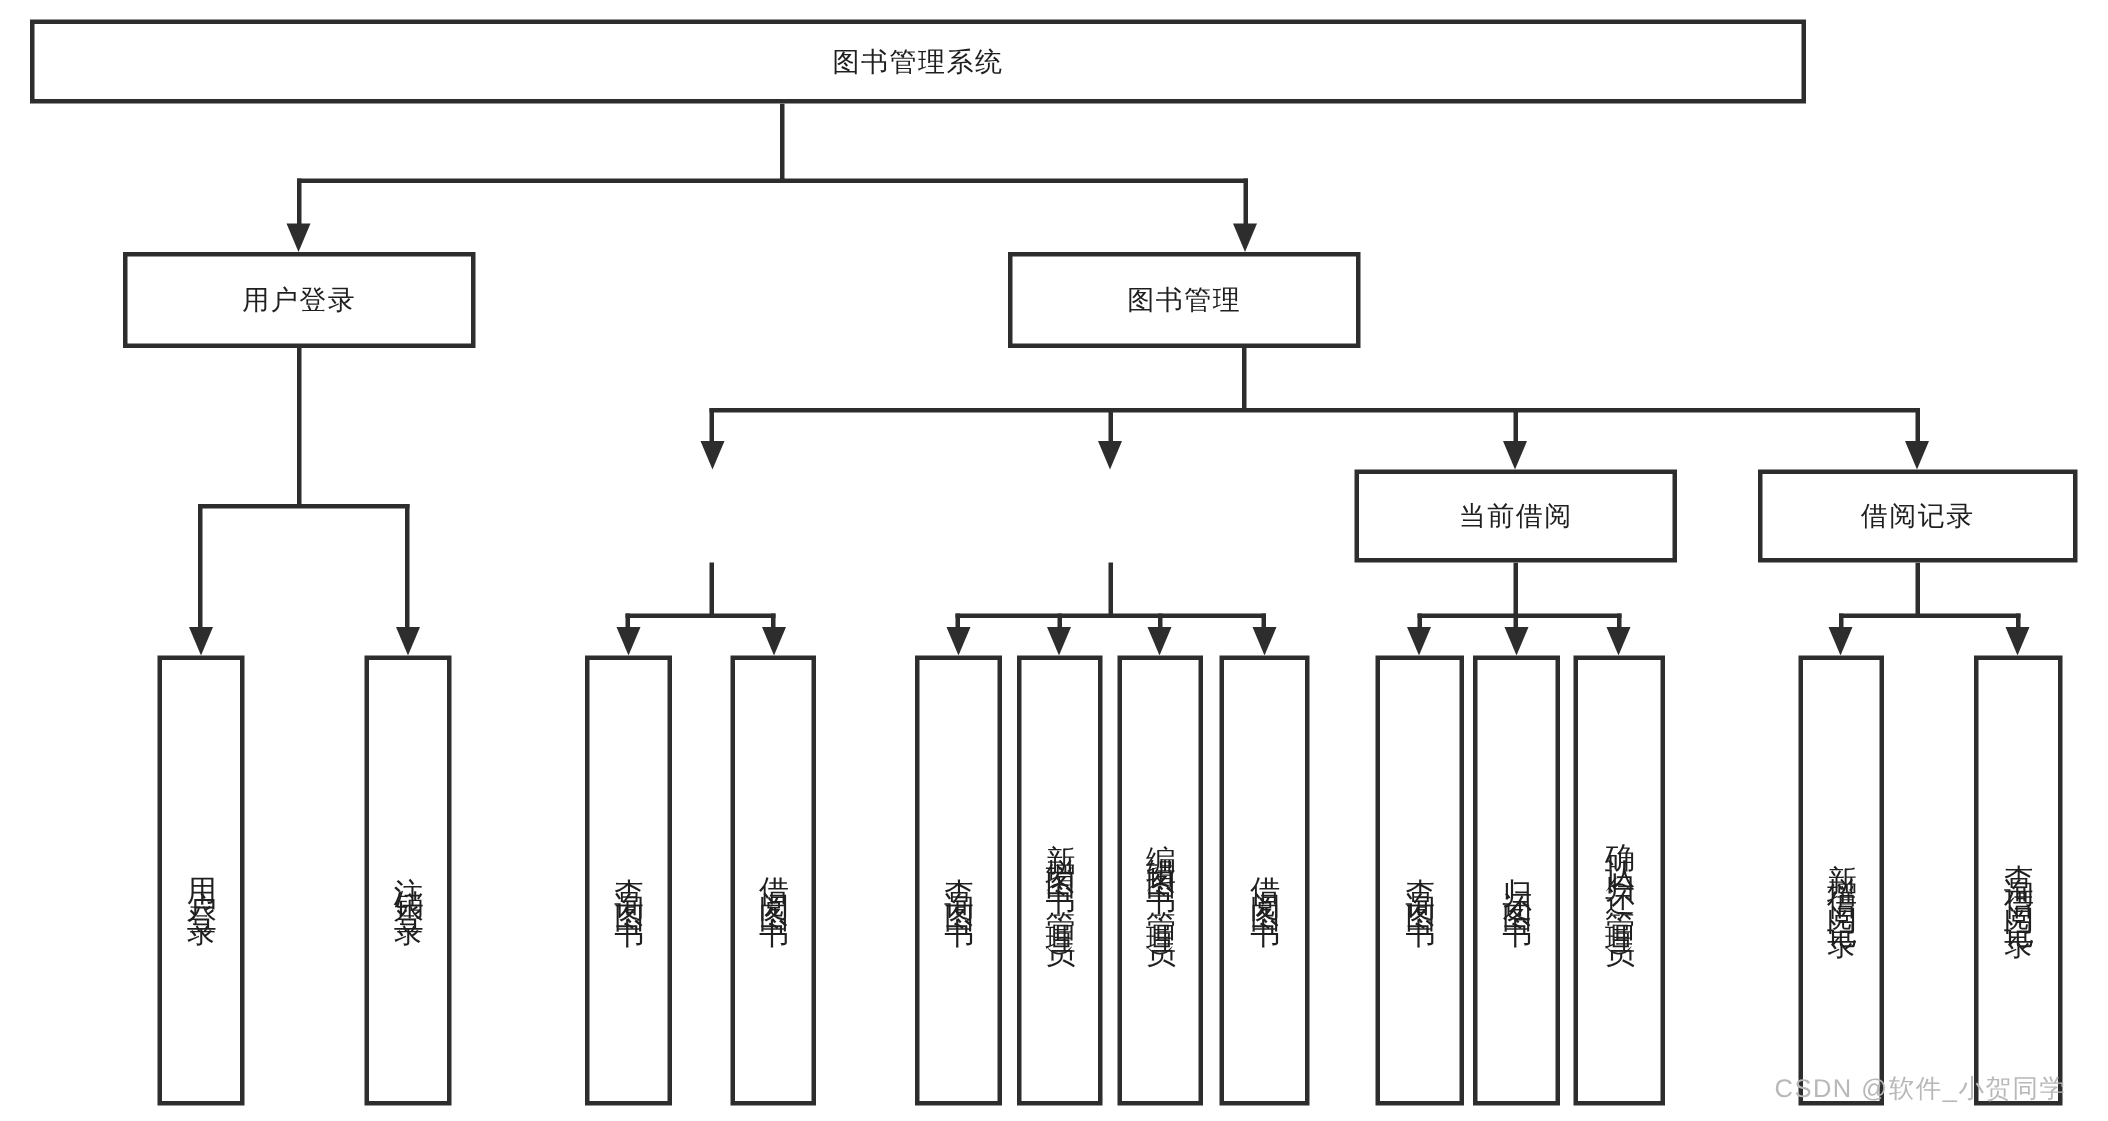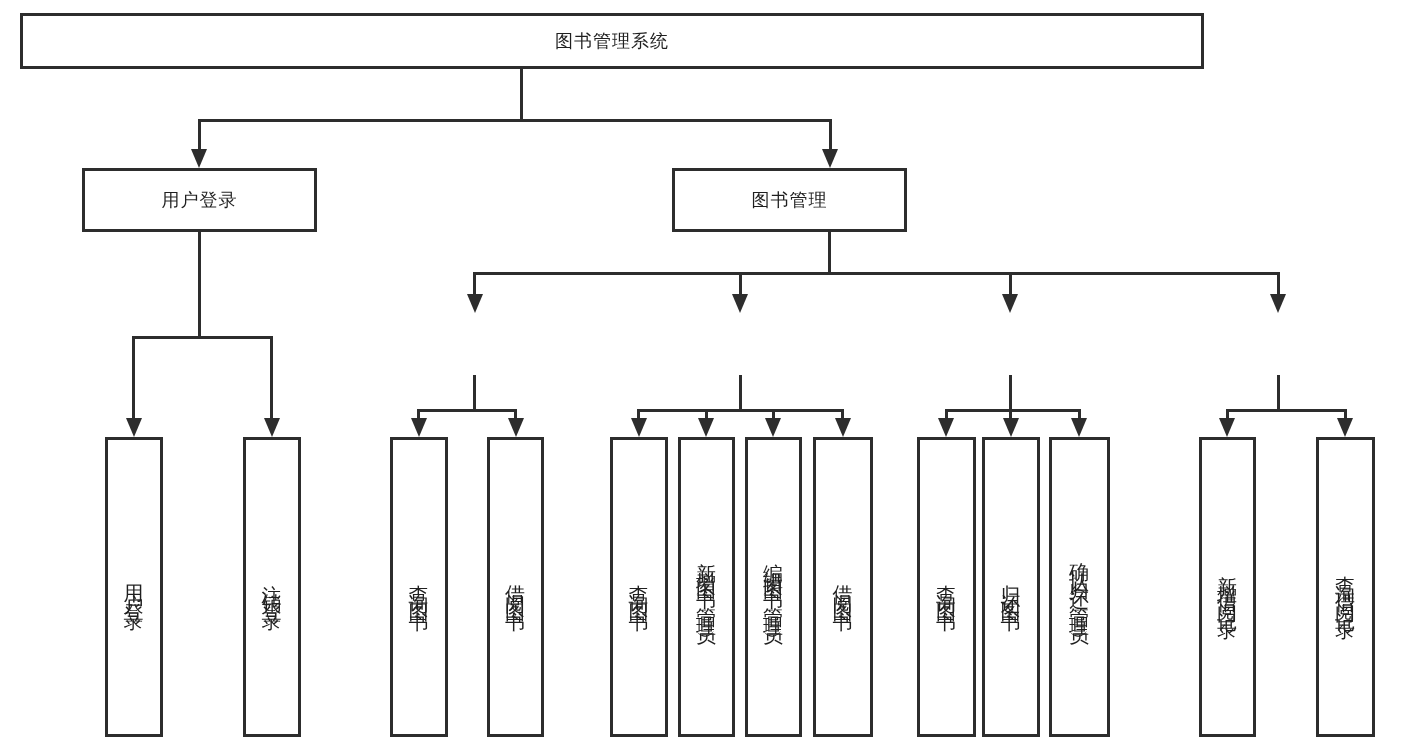--- a/index.html
+++ b/index.html
@@ -55,20 +55,22 @@
 </head>
 <body>
 
 <div class="canvas">
 
   <div class="box root">图书管理系统</div>
 
   <div class="box lvl1" style="left:82px;">用户登录</div>
   <div class="box lvl1" style="left:672px;">图书管理</div>
 
+  <div class="box lvl2" style="left:903px;  width:215px;">当前借阅</div>
+  <div class="box lvl2" style="left:1172px; width:213px;">借阅记录</div>
 
   <div class="box leaf" style="left:105px; width:58px;">用户登录</div>
   <div class="box leaf" style="left:243px; width:58px;">注销登录</div>
 
   <div class="box leaf" style="left:390px; width:58px;">查询图书</div>
   <div class="box leaf" style="left:487px; width:57px;">借阅图书</div>
 
   <div class="box leaf" style="left:610px; width:58px;">查询图书</div>
   <div class="box leaf" style="left:678px; width:57px;">新增图书（管理员）</div>
   <div class="box leaf" style="left:745px; width:57px;">编辑图书（管理员）</div>
@@ -133,14 +135,15 @@
   <div class="vline" style="left:1078px; top:409px; height:12px;"></div>
   <div class="arrow" style="left:1071px; top:418px;"></div>
 
   <div class="vline" style="left:1277px; top:375px; height:36px;"></div>
   <div class="hline" style="left:1226px; top:409px; width:121px;"></div>
   <div class="vline" style="left:1226px; top:409px; height:12px;"></div>
   <div class="arrow" style="left:1219px; top:418px;"></div>
   <div class="vline" style="left:1344px; top:409px; height:12px;"></div>
   <div class="arrow" style="left:1337px; top:418px;"></div>
 
+  <div class="watermark">CSDN @软件_小贺同学</div>
 
 </div>
 
 </body></html>

